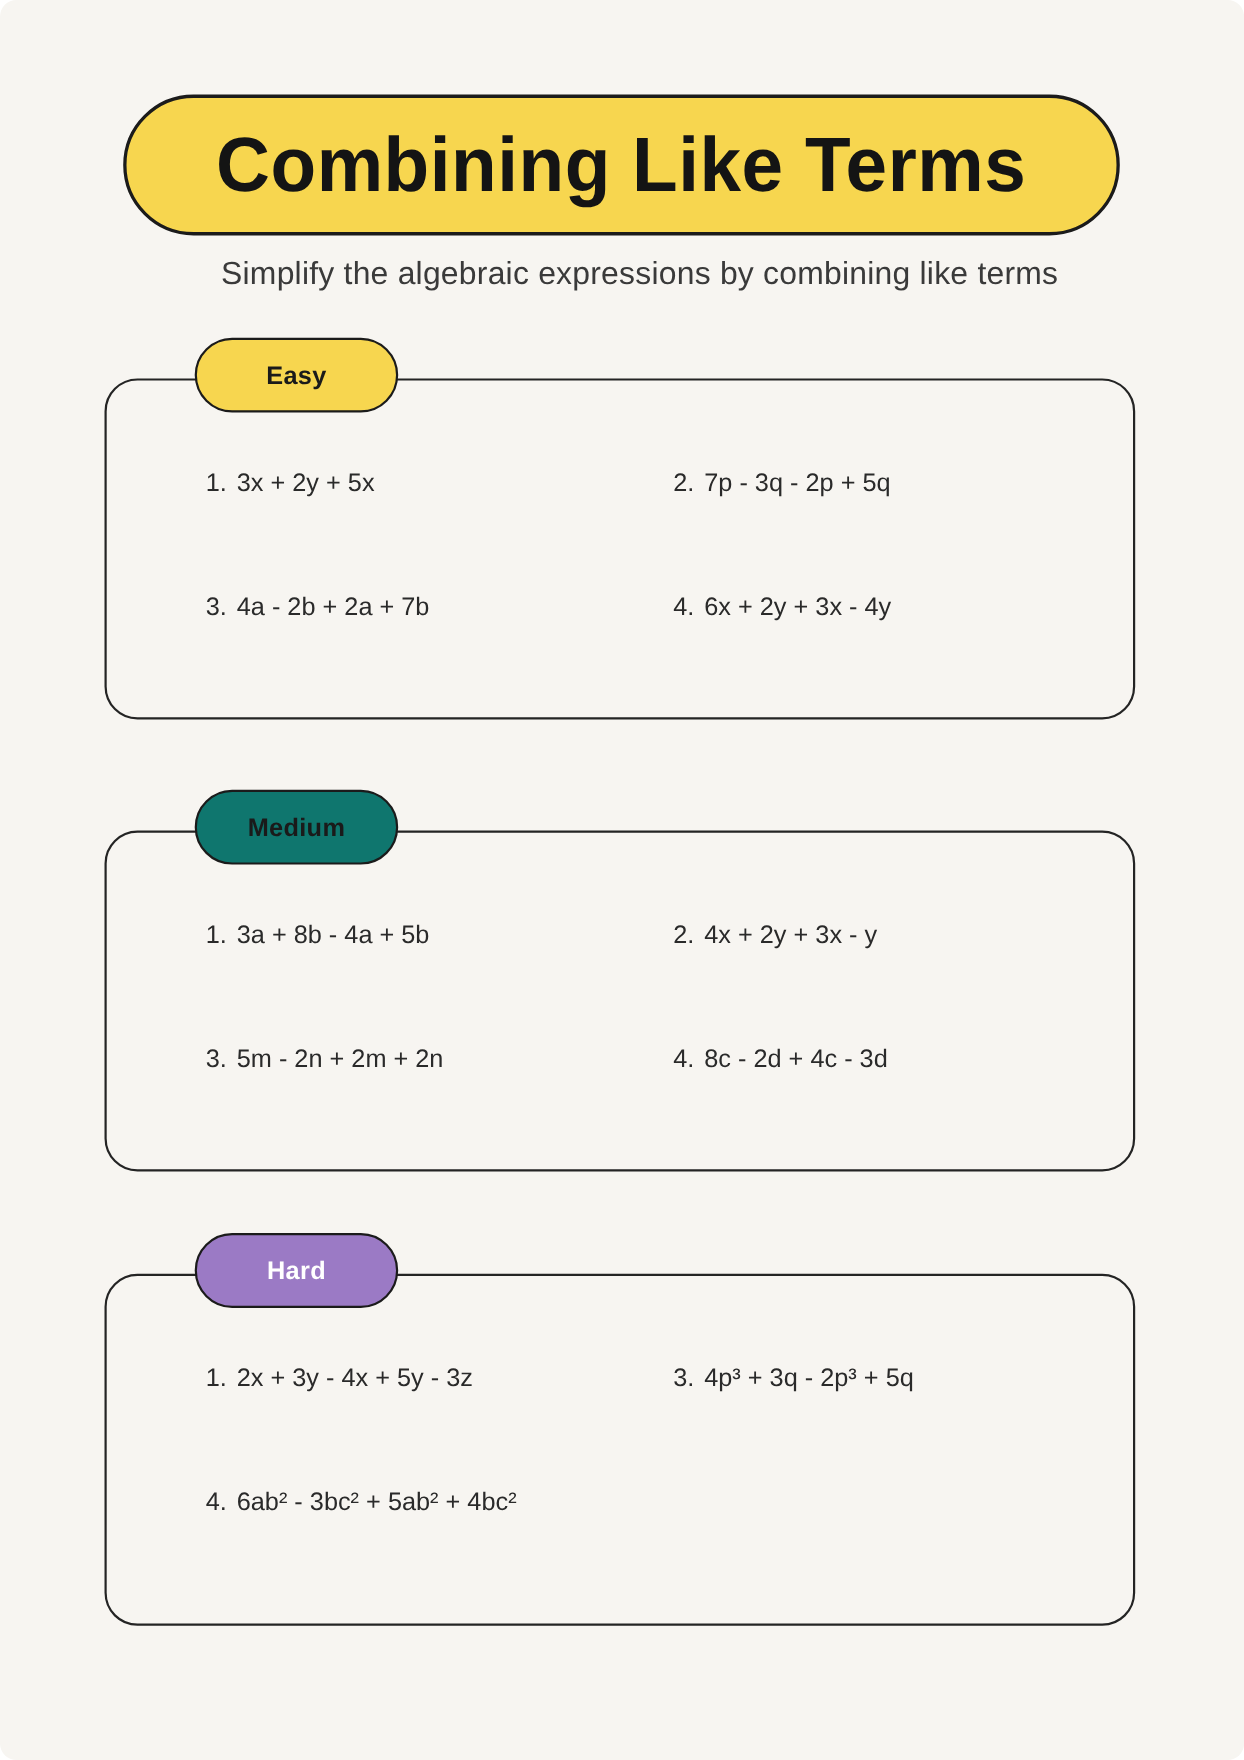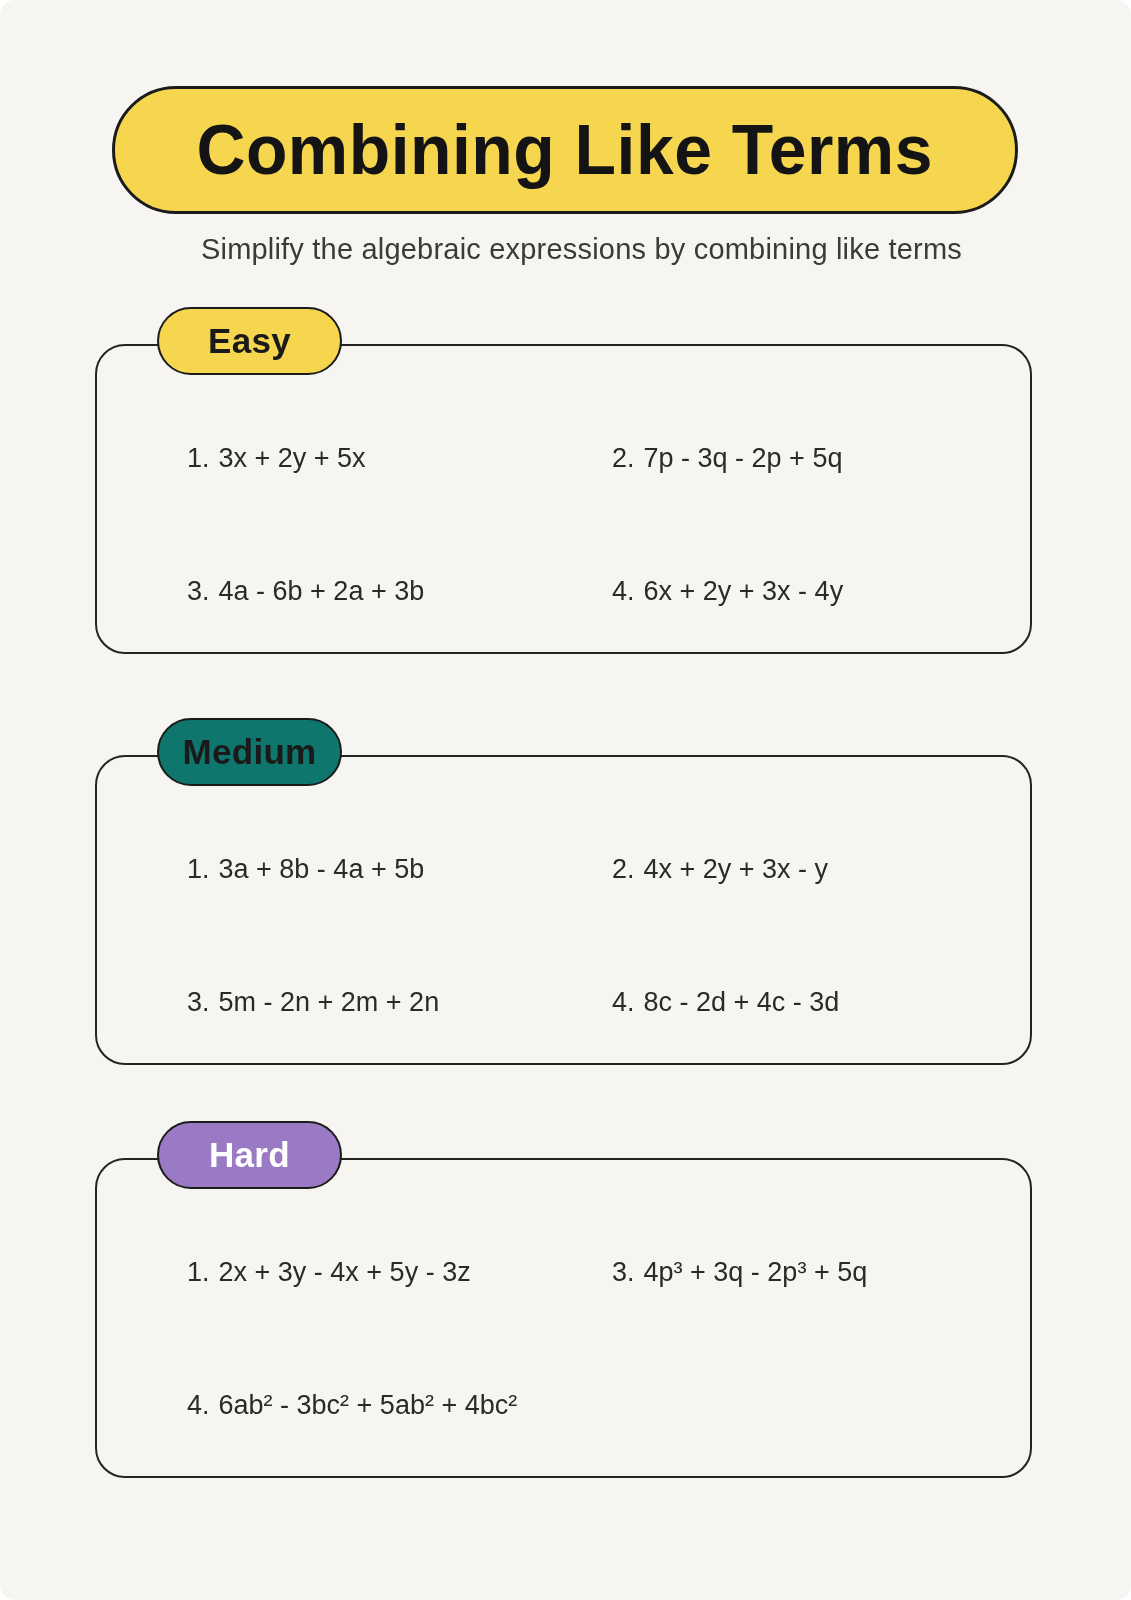--- a/index.html
+++ b/index.html
@@ -49,42 +49,41 @@
     width: 937px;
     border: 2px solid #242424;
     border-radius: 30px;
   }
   .section-easy   { top: 344px;  height: 310px; }
   .section-medium { top: 755px;  height: 310px; }
   .section-hard   { top: 1158px; height: 320px; }
 
   .badge {
     position: absolute;
-    left: 60px; top: -39px;
+    left: 80px; top: -39px;
     width: 185px; height: 68px;
     border: 2.5px solid #1b1b1b;
     border-radius: 34px;
     display: flex; align-items: center; justify-content: center;
-    font-size: 35px;
+    font-size: 23px;
     font-weight: 700;
     letter-spacing: 0.3px;
   }
 
   .problems {
     display: grid;
     grid-template-columns: 425px auto;
     padding: 74px 20px 0 90px;
     row-gap: 77px;
   }
   .problem {
-    font-size: 27px;
+    font-size: 23px;
     line-height: 36px;
     color: #2a2a2a;
     white-space: nowrap;
-    margin-top: 20px;
   }
   .pnum { margin-right: 9px; }
 </style>
 </head>
 <body>
 
 <div class="page" style="background: rgb(247, 245, 241);">
 
   <div class="title-pill" style="background: rgb(247, 214, 79);">
     <div class="title-text">Combining Like Terms</div>
@@ -96,21 +95,21 @@
       <span>Easy</span>
     </div>
     <div class="problems">
       <div class="problem">
         <span class="pnum">1.</span><span class="pexpr">3x + 2y + 5x</span>
       </div>
       <div class="problem">
         <span class="pnum">2.</span><span class="pexpr">7p - 3q - 2p + 5q</span>
       </div>
       <div class="problem">
-        <span class="pnum">3.</span><span class="pexpr">4a - 6b + 2a + 3b</span>
+        <span class="pnum">3.</span><span class="pexpr">4a - 2b + 2a + 7b</span>
       </div>
       <div class="problem">
         <span class="pnum">4.</span><span class="pexpr">6x + 2y + 3x - 4y</span>
       </div>
     </div>
   </div>
 
   <div class="section-box section-medium">
     <div class="badge" style="background: #0f766e; color: rgb(26, 26, 26);">
       <span>Medium</span>

